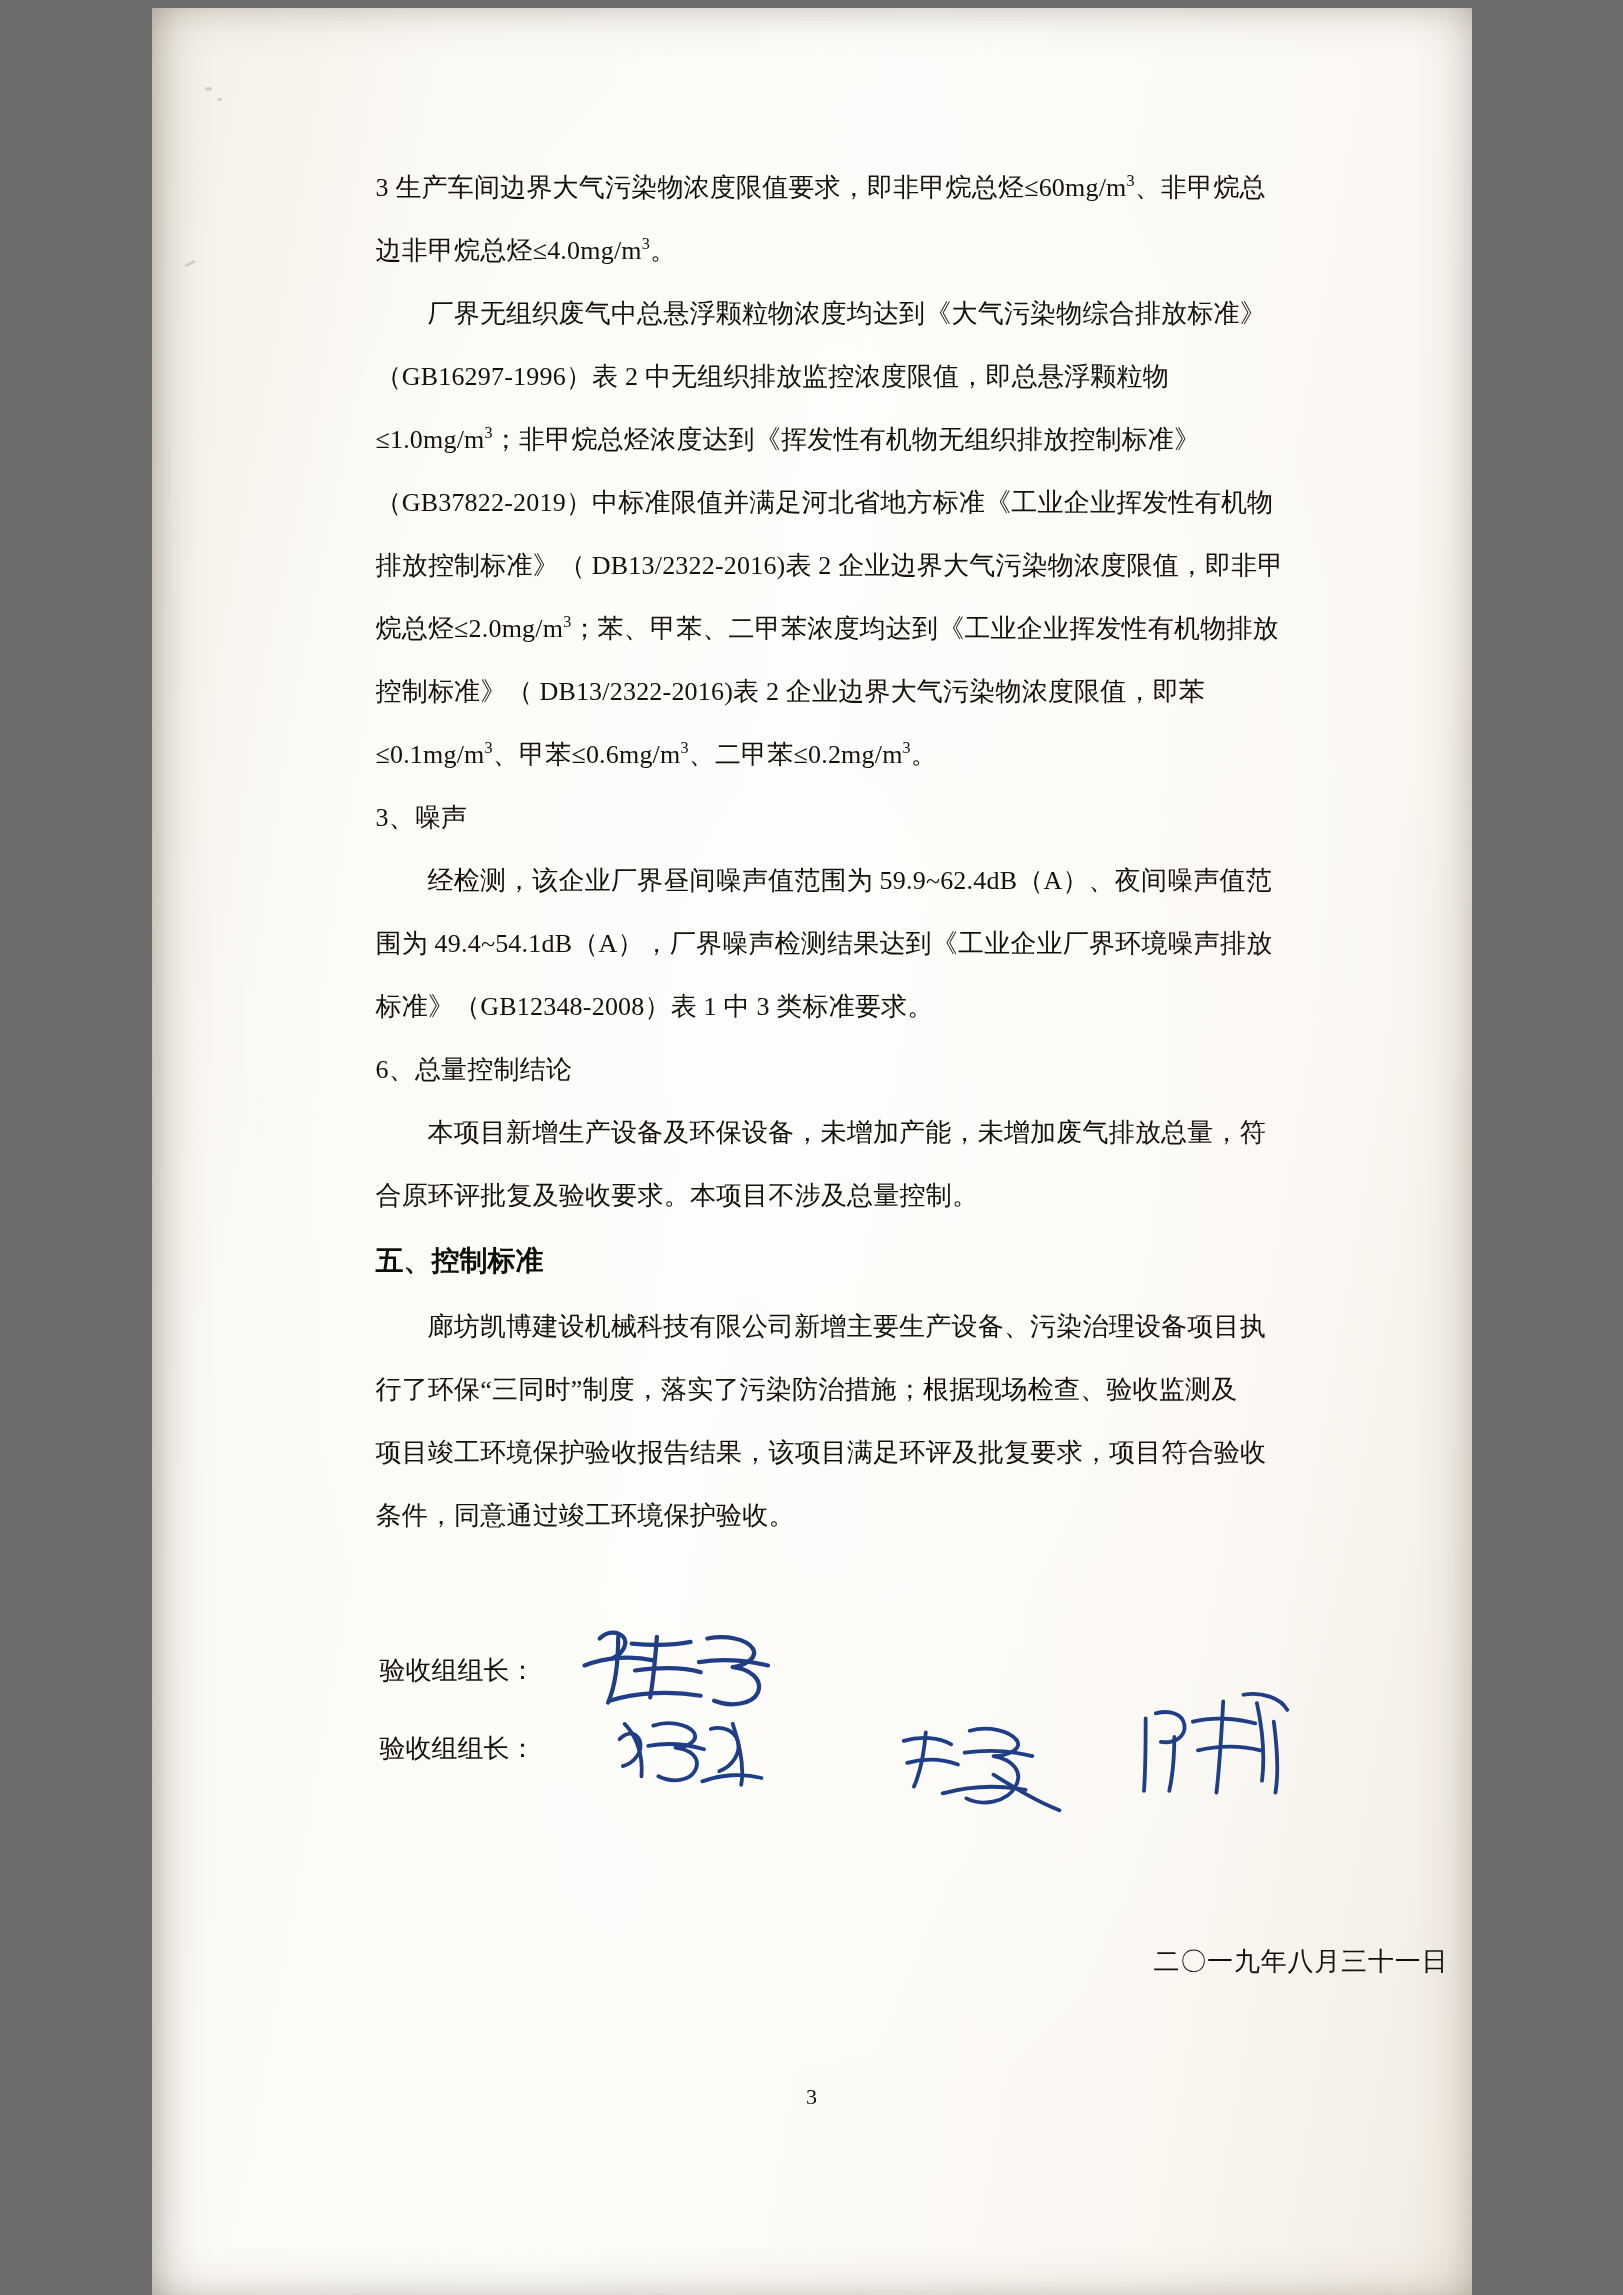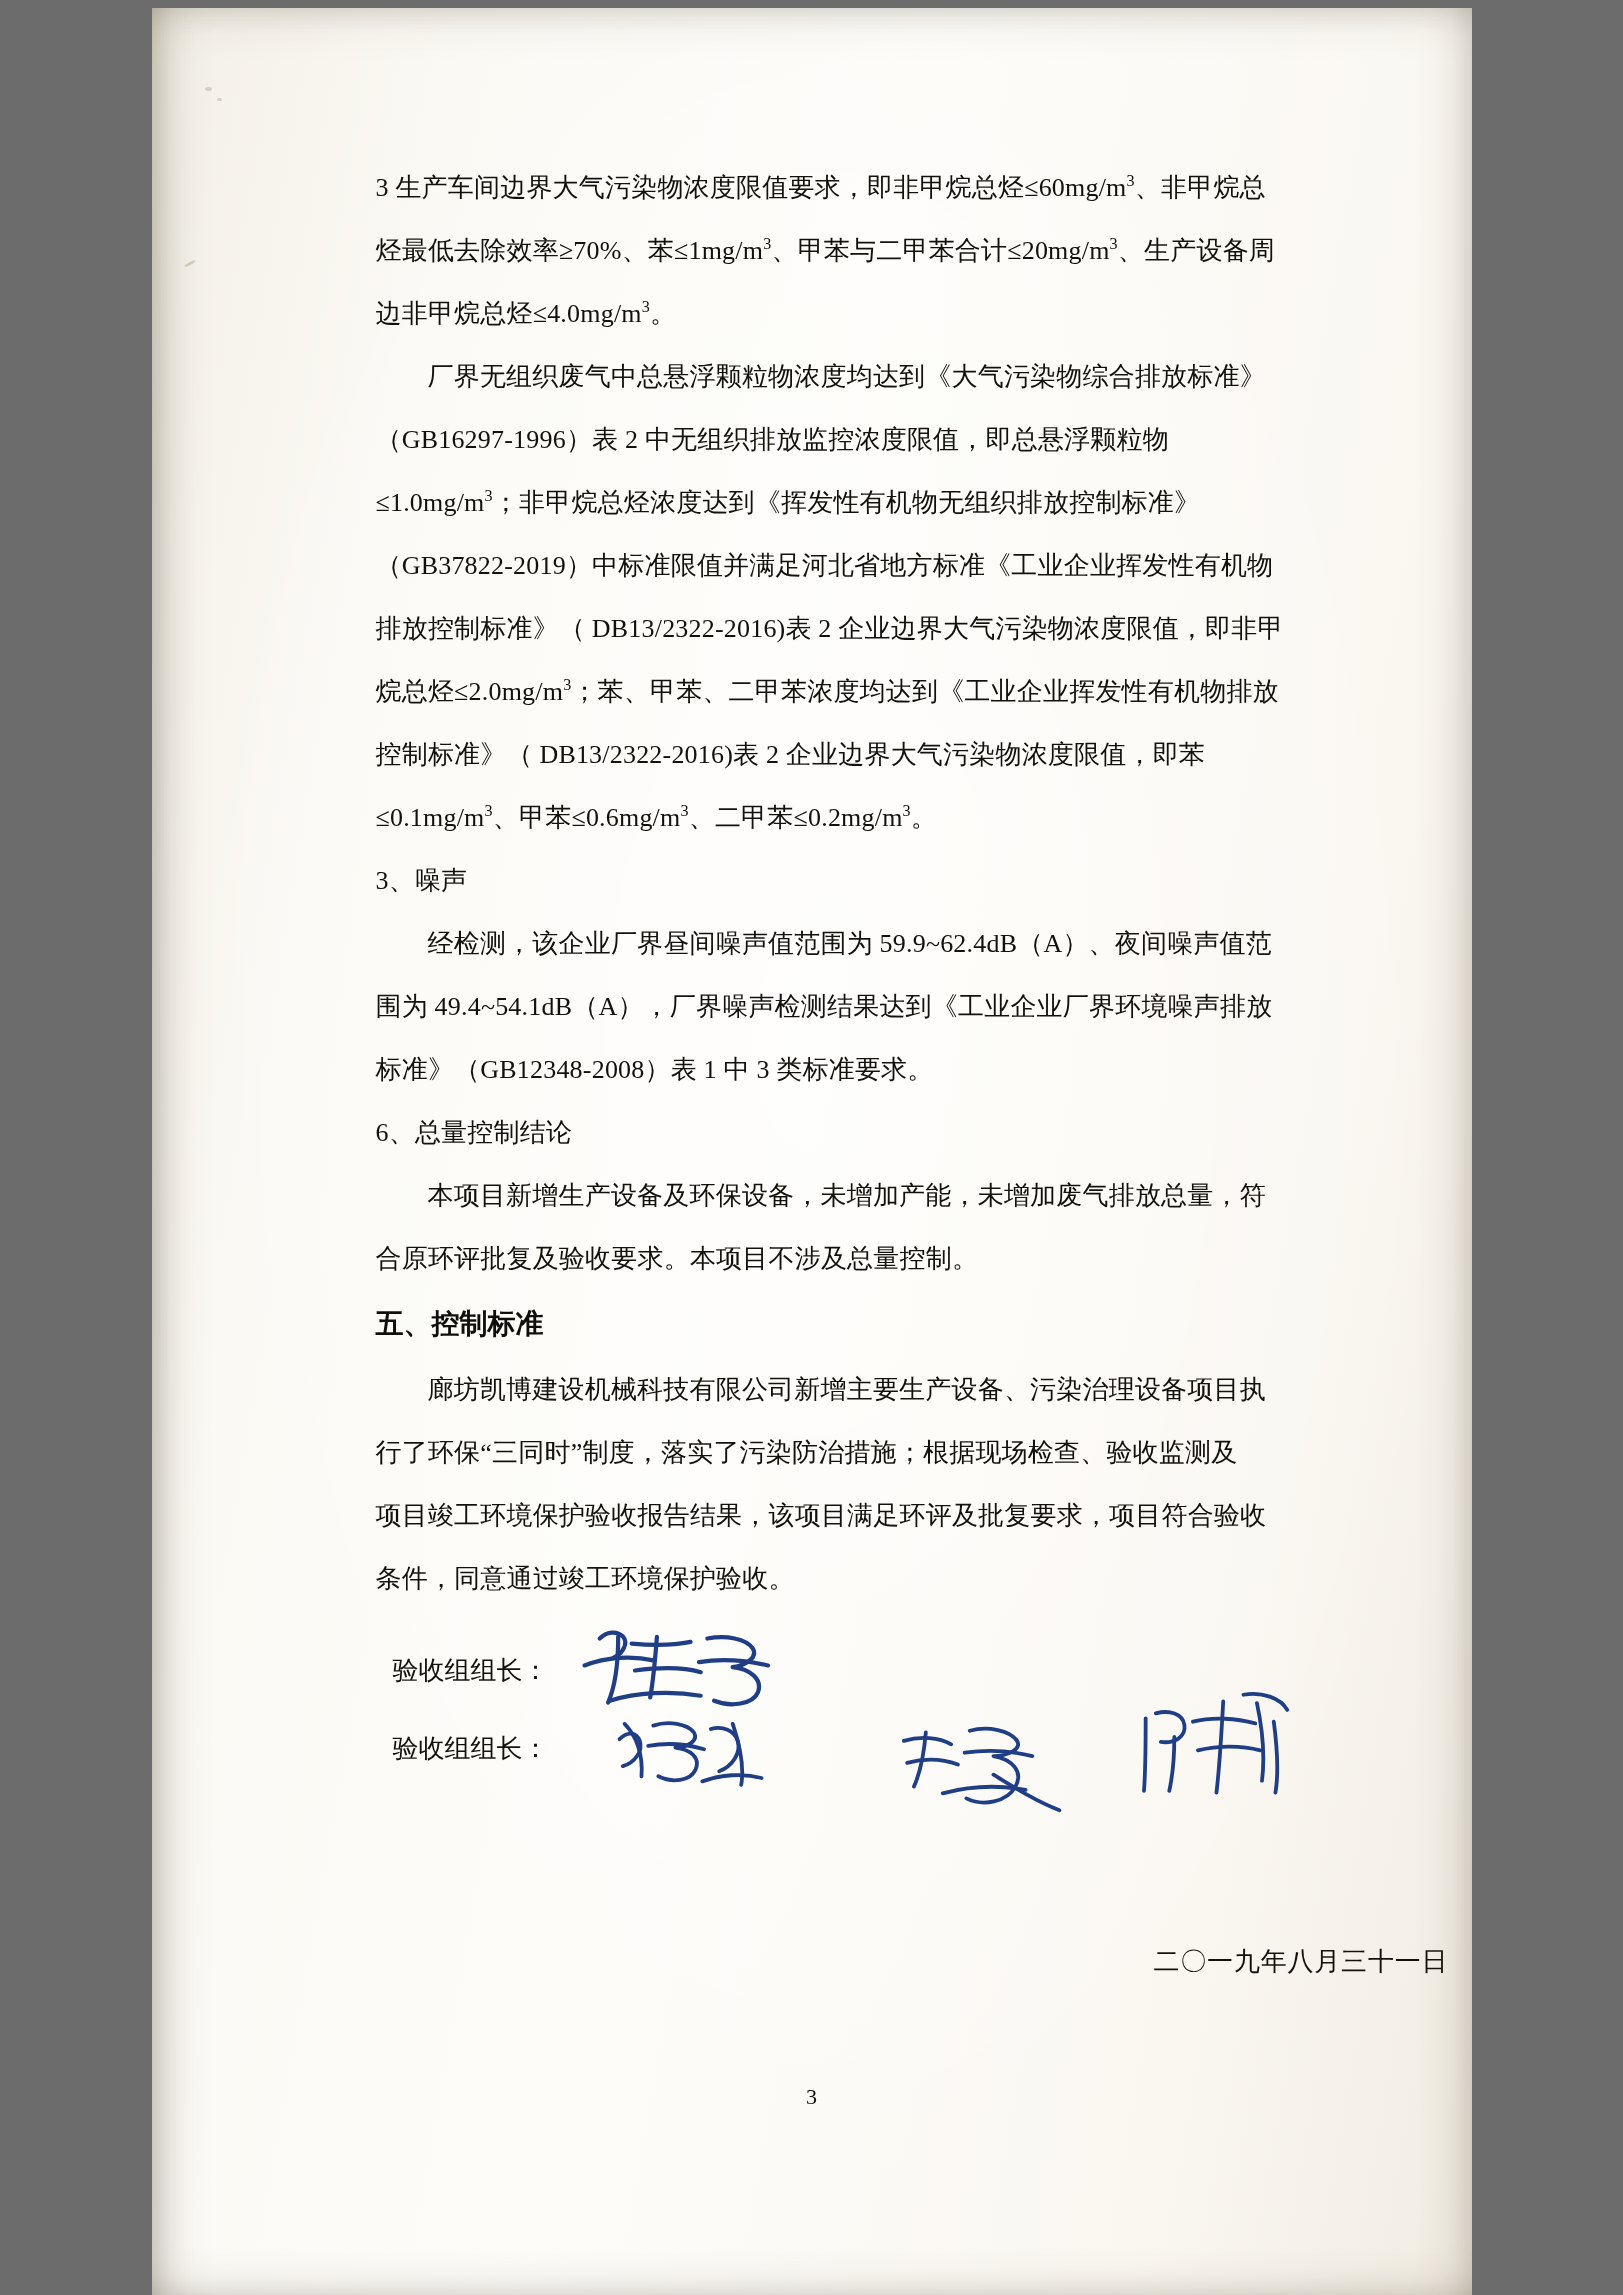--- a/index.html
+++ b/index.html
@@ -81,21 +81,21 @@
     width: 1184px;
   }
   .sig-row {
     position: relative;
     height: 78px;
     font-size: 26px;
     color: #14110d;
   }
   .sig-label {
     position: absolute;
-    left: 17px;
+    left: 4px;
     top: 8.5px;
   }
   .ink {
     position: absolute;
     color: #1f3e86;
     font-family: "DejaVu Serif", serif;
     font-style: italic;
     font-weight: bold;
     pointer-events: none;
   }
@@ -128,21 +128,20 @@
 
   <div class="speck" style="left:53px; top:79px; width:7.6px; height:4.2px;"></div>
   <div class="speck" style="left:65px; top:90px; width:5px; height:3.4px;"></div>
   <div class="speck" style="left:32px; top:254px; width:12px; height:2.5px; transform:rotate(-28deg);"></div>
   <div class="speck" style="left:1553px; top:1251px; width:6px; height:3.4px;"></div>
   <div class="speck" style="left:1518px; top:2019px; width:4.2px; height:4.2px;"></div>
 
   <div class="content">
 
     <div class="line">3 生产车间边界大气污染物浓度限值要求，即非甲烷总烃≤60mg/m<sup>3</sup>、非甲烷总</div>
-    <div class="line">烃最低去除效率≥70%、苯≤1mg/m<sup>3</sup>、甲苯与二甲苯合计≤20mg/m<sup>3</sup>、生产设备周</div>
     <div class="line">边非甲烷总烃≤4.0mg/m<sup>3</sup>。</div>
 
     <div class="line indent">厂界无组织废气中总悬浮颗粒物浓度均达到《大气污染物综合排放标准》</div>
     <div class="line">（GB16297-1996）表 2 中无组织排放监控浓度限值，即总悬浮颗粒物</div>
     <div class="line">≤1.0mg/m<sup>3</sup>；非甲烷总烃浓度达到《挥发性有机物无组织排放控制标准》</div>
     <div class="line">（GB37822-2019）中标准限值并满足河北省地方标准《工业企业挥发性有机物</div>
     <div class="line">排放控制标准》（ DB13/2322-2016)表 2 企业边界大气污染物浓度限值，即非甲</div>
     <div class="line">烷总烃≤2.0mg/m<sup>3</sup>；苯、甲苯、二甲苯浓度均达到《工业企业挥发性有机物排放</div>
     <div class="line">控制标准》（ DB13/2322-2016)表 2 企业边界大气污染物浓度限值，即苯</div>
     <div class="line">≤0.1mg/m<sup>3</sup>、甲苯≤0.6mg/m<sup>3</sup>、二甲苯≤0.2mg/m<sup>3</sup>。</div>

